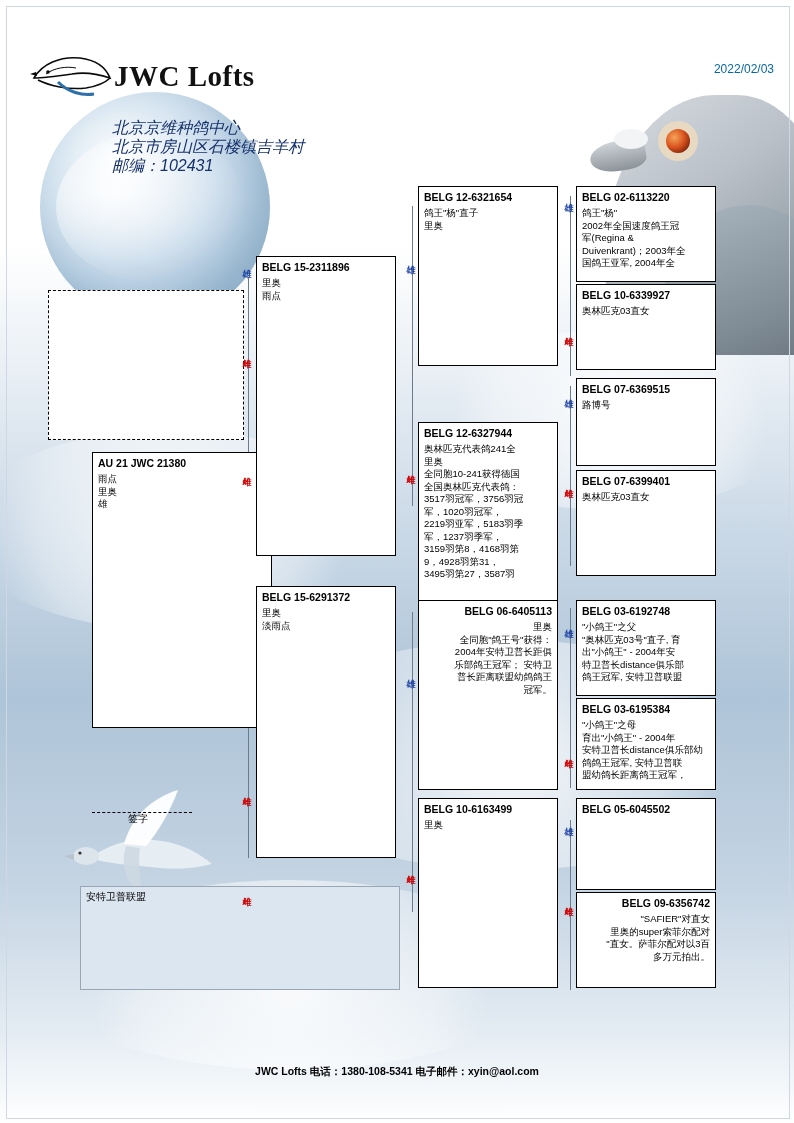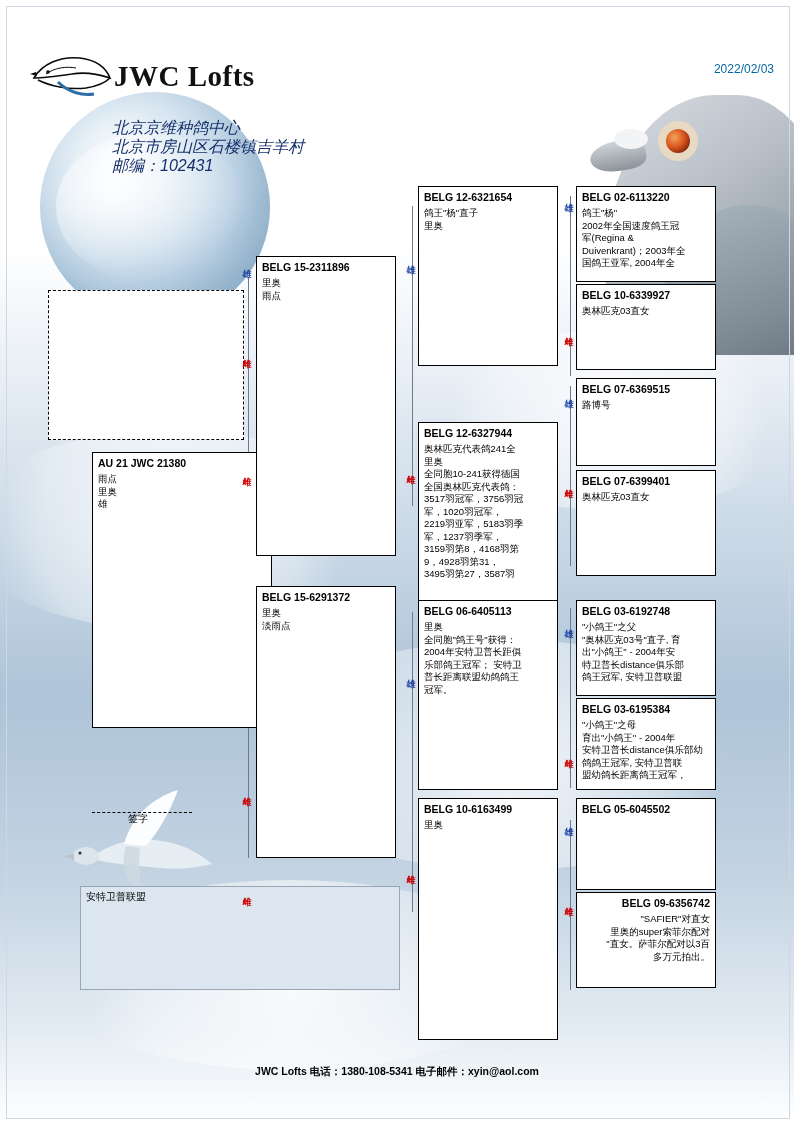--- a/index.html
+++ b/index.html
@@ -356,31 +356,31 @@
 全国奥林匹克代表鸽：
 3517羽冠军，3756羽冠
 军，1020羽冠军，
 2219羽亚军，5183羽季
 军，1237羽季军，
 3159羽第8，4168羽第
 9，4928羽第31，
 3495羽第27，3587羽</div>
 </div>
 
-<div class="box" style="left:418px; top:600px; width:140px; height:190px;">
+<div class="box" style="left:418px; top:600px; width:140px; height:190px;text-align:right;">
   <div class="title">BELG 06-6405113</div>
   <div class="body">里奥
 全同胞"鸽王号"获得：
 2004年安特卫普长距俱
 乐部鸽王冠军； 安特卫
 普长距离联盟幼鸽鸽王
 冠军。</div>
 </div>
 
-<div class="box" style="left:418px; top:798px; width:140px; height:242px;">
+<div class="box" style="left:418px; top:798px; width:140px; height:190px;">
   <div class="title">BELG 10-6163499</div>
   <div class="body">里奥</div>
 </div>
 
 <div class="box" style="left:576px; top:186px; width:140px; height:96px;">
   <div class="title">BELG 02-6113220</div>
   <div class="body">鸽王"杨"
 2002年全国速度鸽王冠
 军(Regina &amp;
 Duivenkrant)；2003年全

